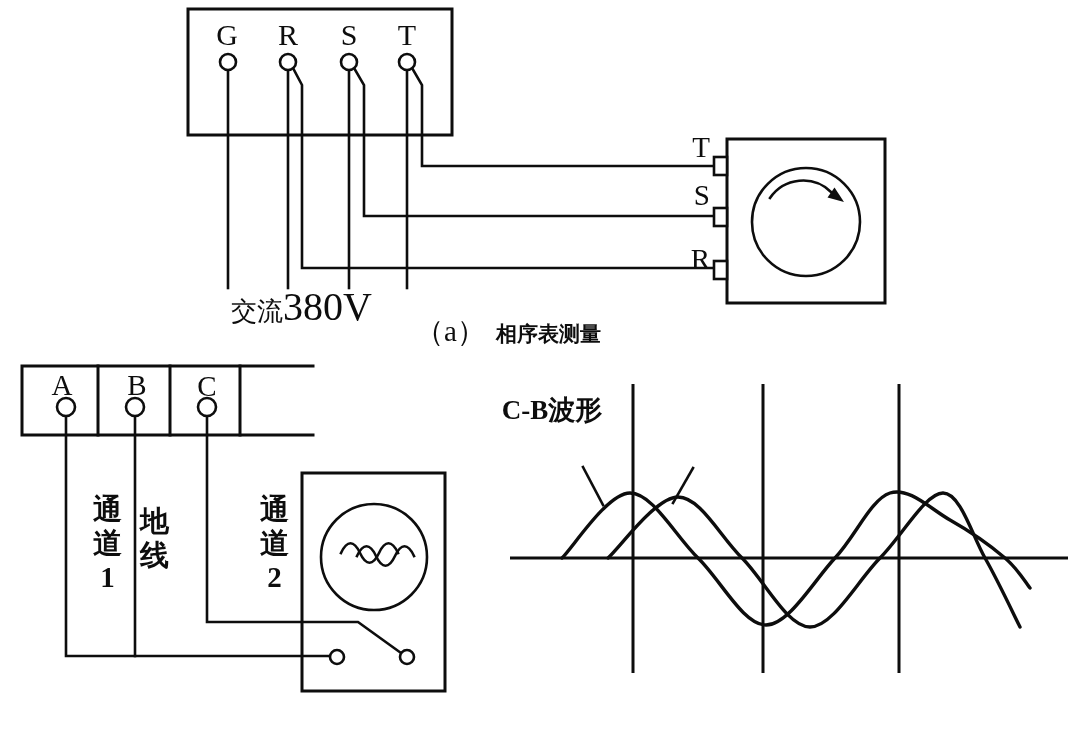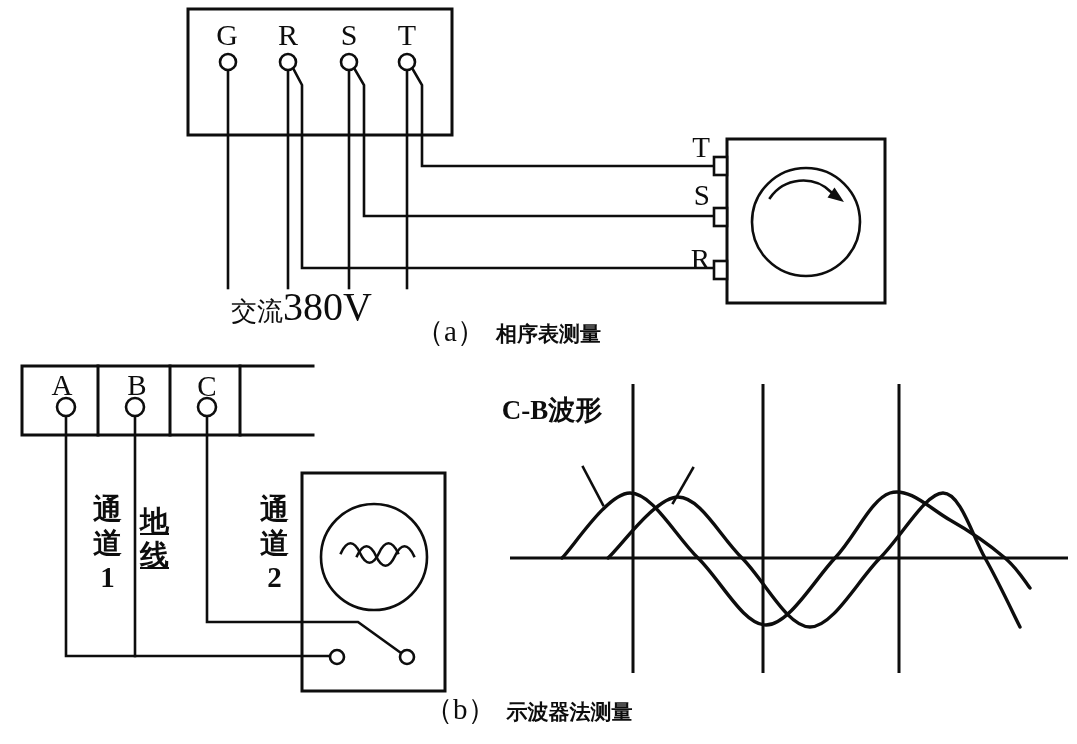--- a/index.html
+++ b/index.html
@@ -103,26 +103,23 @@
 
   <div class="t" style="left:415px;top:317px;">
     <span class="cap-prefix">（a）</span><span class="cap-title">相序表测量</span>
   </div>
 
   <div class="t term" style="left:46px;top:371px;font-size:29px;">A</div>
   <div class="t term" style="left:121px;top:371px;font-size:29px;">B</div>
   <div class="t term" style="left:191px;top:372px;font-size:29px;">C</div>
 
   <div class="t vlabel" style="left:44px;top:492px;margin-left:47px;">通道1</div>
-  <div class="t vlabel" style="left:138px;top:504px;text-decoration:underline;">地线</div>
+  <div class="t vlabel" style="left:138px;top:504px;">地线</div>
   <div class="t vlabel" style="left:211px;top:492px;margin-left:47px;">通道2</div>
 
   <div class="t wavelabel" style="left:484px;top:395px;">
     <div>C-B波形</div>
   </div>
   <div class="t wavelabel" style="left:630px;top:395px;">
   </div>
 
-  <div class="t" style="left:424px;top:695px;">
-    <span class="cap-prefix">（b）</span><span class="cap-title">示波器法测量</span>
-  </div>
 
 </div>
 
 </body></html>

